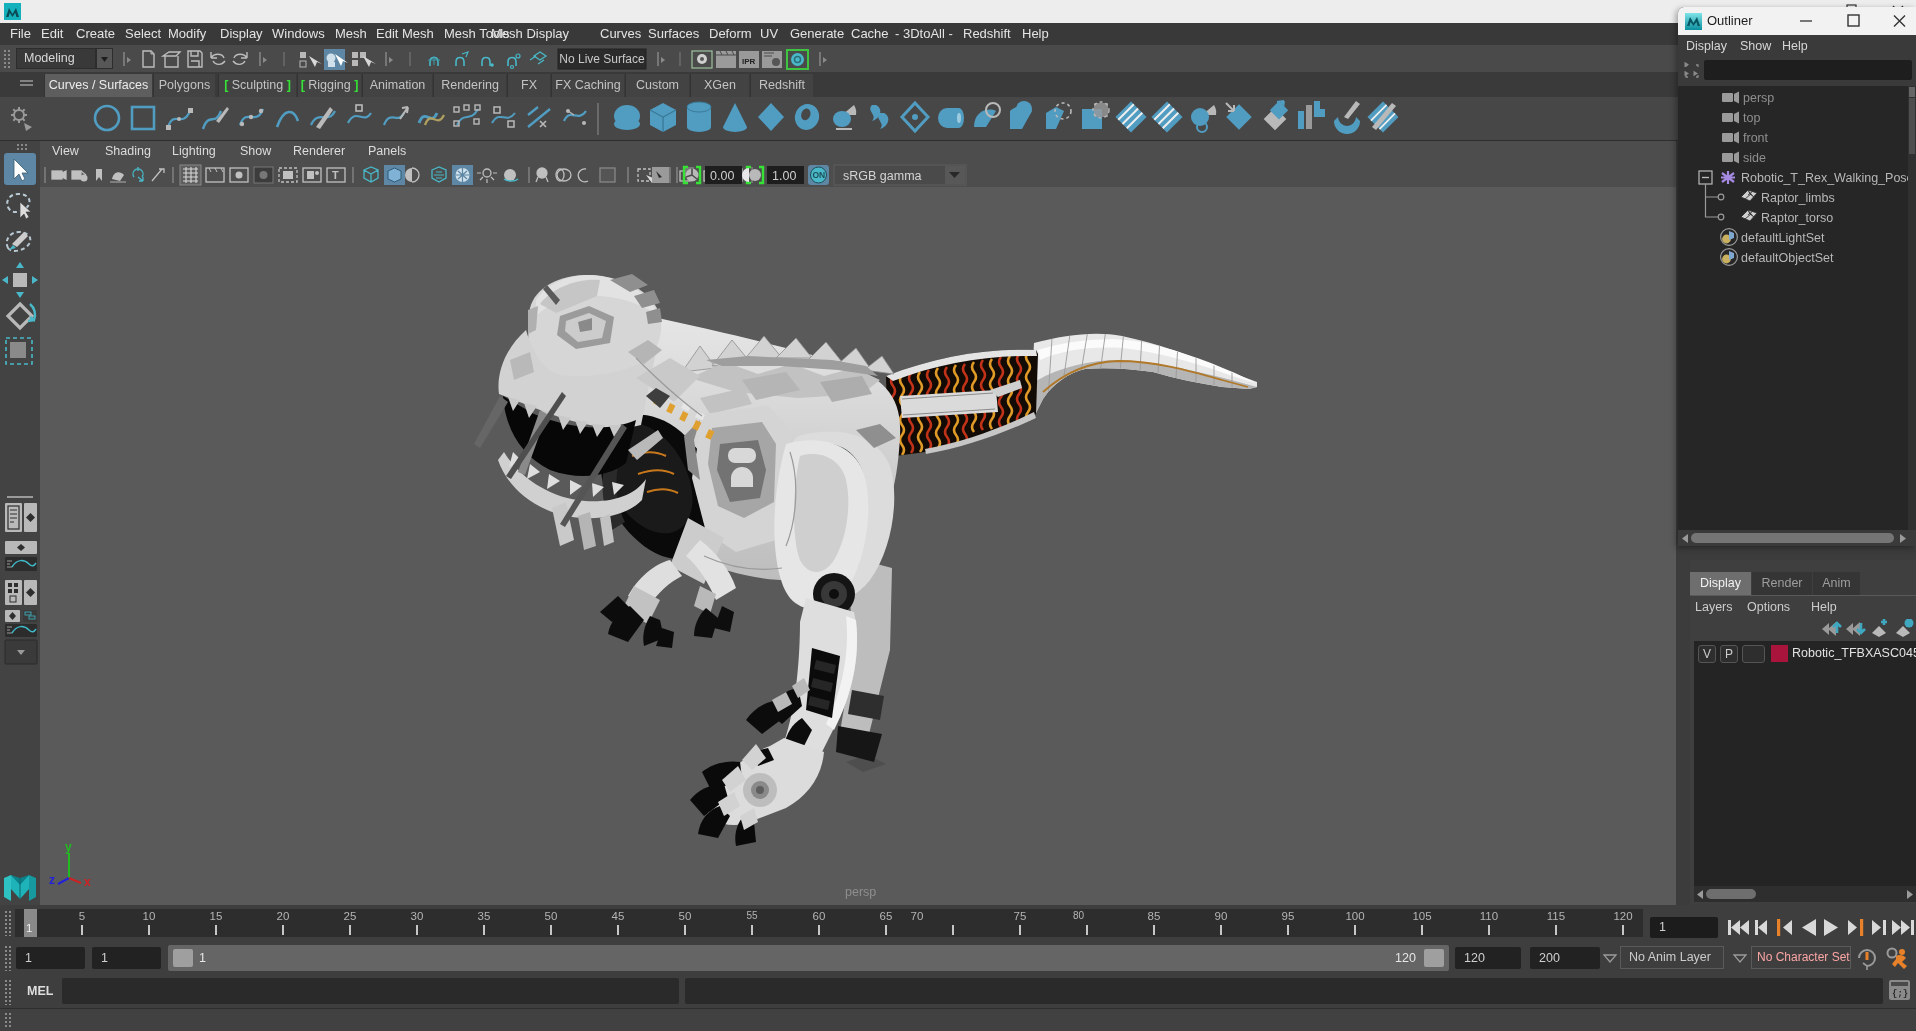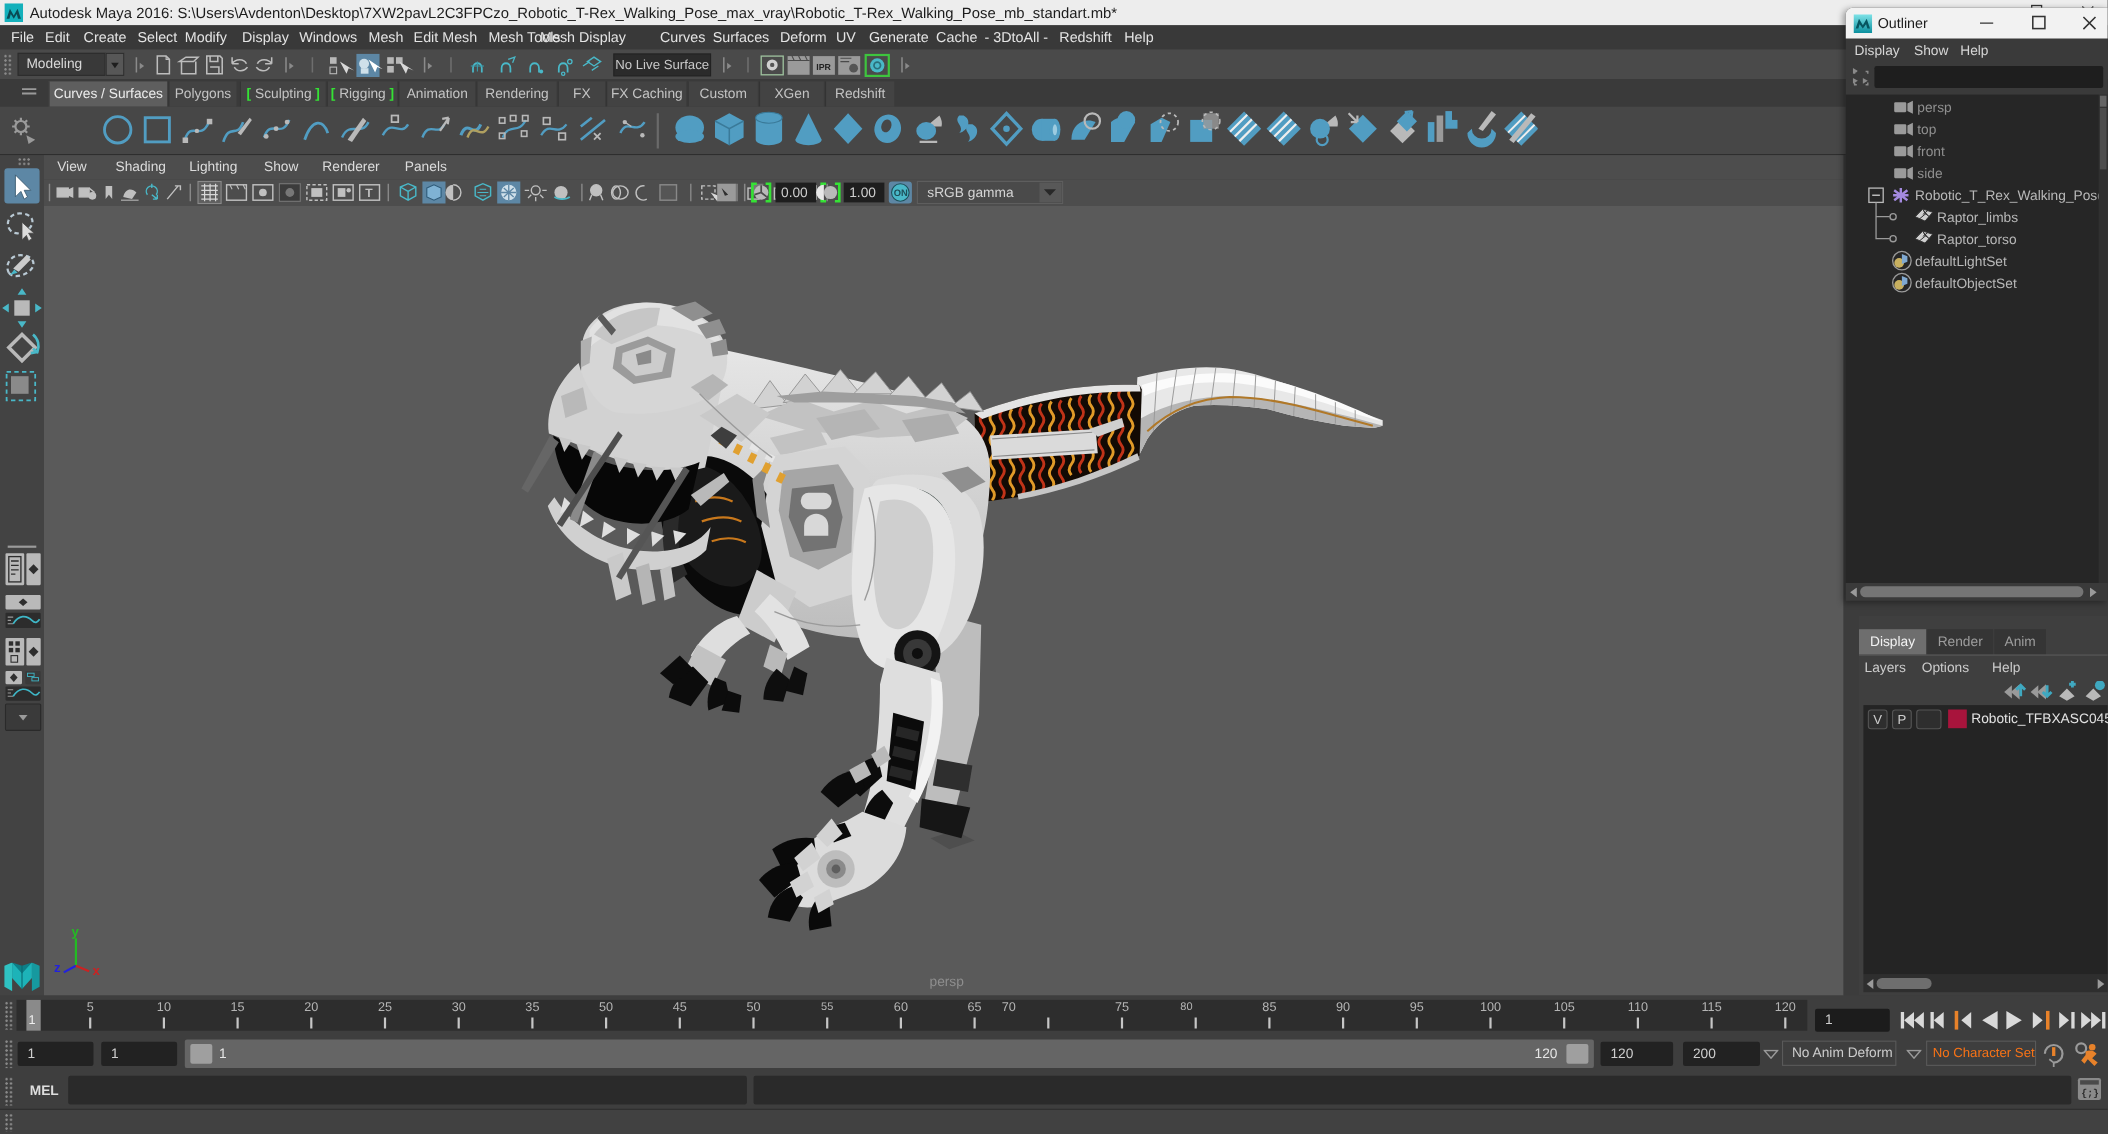--- a/index.html
+++ b/index.html
@@ -54,21 +54,20 @@
 .dots { position:absolute; width:8px; background-image:radial-gradient(circle, #8a8a8a 1px, transparent 1.2px); background-size:4px 4px; }
 </style>
 </head>
 <body>
 <div id="root">
   <div class="abs" id="titlebar">
     <svg class="abs" style="left:4px;top:3px" width="17" height="17" viewBox="0 0 17 17">
         <rect width="17" height="17" fill="#14b0bb"></rect>
         <path d="M2 14 L5 5 L8.5 11 L12 5 L15 14 L12.4 14 L11.2 9.8 L8.5 14 L5.8 9.8 L4.6 14 Z" fill="#0a4a54"></path>
       </svg>
-    <span class="abs" id="titletext">Autodesk Maya 2016: S:\Users\Avdenton\Desktop\7XW2pavL2C3FPCzo_Robotic_T-Rex_Walking_Pose_max_vray\Robotic_T-Rex_Walking_Pose_mb_standart.mb*</span>
     <svg class="abs" style="left:1790px;top:0" width="126" height="23" viewBox="0 0 126 23">
       <line x1="6" y1="11" x2="18" y2="11" stroke="#333" stroke-width="1.2"></line>
       <rect x="57" y="5" width="9" height="9" fill="none" stroke="#333" stroke-width="1.2"></rect>
       <rect x="54" y="8" width="9" height="9" fill="none" stroke="#333" stroke-width="1.2"></rect>
       <path d="M103 6 L113 16 M113 6 L103 16" stroke="#333" stroke-width="1.3"></path>
     </svg>
   </div>
   <div class="abs" id="menubar">
     <span style="left:10px">File</span>
       <span style="left:41px">Edit</span>
@@ -944,25 +943,25 @@
       <div class="abs" style="left:5px;top:4px;width:20px;height:18px;background:#9f9f9f;border-radius:2px"></div>
       <span class="abs" style="left:31px;top:6px;color:#e6e6e6;font-size:12.5px">1</span>
       <span class="abs" style="left:1227px;top:6px;color:#e6e6e6;font-size:12.5px">120</span>
       <div class="abs" style="left:1256px;top:4px;width:20px;height:18px;background:#9f9f9f;border-radius:2px"></div>
     </div>
     <div class="field" style="left:1455px;top:7px;width:66px;height:22px;line-height:22px;padding-left:9px">120</div>
     <div class="field" style="left:1530px;top:7px;width:70px;height:22px;line-height:22px;padding-left:9px">200</div>
     <svg class="abs" style="left:1603px;top:14px" width="14" height="9">
         <path d="M1 1 L13 1 L7 8 Z" fill="none" stroke="#9a9a9a" stroke-width="1.3"></path>
       </svg>
-    <div class="abs" style="left:1620px;top:6px;width:104px;height:23px;background:#3e3e3e;border:1px solid #5a5a5a;color:#cccccc;font-size:12.5px;line-height:21px;padding-left:8px">No Anim Deform</div>
+    <div class="abs" style="left:1620px;top:6px;width:104px;height:23px;background:#3e3e3e;border:1px solid #5a5a5a;color:#cccccc;font-size:12.5px;line-height:21px;padding-left:8px">No Anim Layer</div>
     <svg class="abs" style="left:1733px;top:14px" width="14" height="9">
         <path d="M1 1 L13 1 L7 8 Z" fill="none" stroke="#9a9a9a" stroke-width="1.3"></path>
       </svg>
-    <div class="abs" style="left:1751px;top:6px;width:100px;height:23px;background:#3e3e3e;border:1px solid #5a5a5a;color:#f97316;font-size:12px;line-height:21px;padding-left:5px;white-space:nowrap;overflow:hidden">No Character Set</div>
+    <div class="abs" style="left:1751px;top:6px;width:100px;height:23px;background:#3e3e3e;border:1px solid #5a5a5a;color:#fca5a5;font-size:12px;line-height:21px;padding-left:5px;white-space:nowrap;overflow:hidden">No Character Set</div>
     <svg class="abs" style="left:1855px;top:6px" width="60" height="24" viewBox="0 0 60 24">
       <path d="M4 12 A 8 8 0 1 1 12 20" fill="none" stroke="#9a9a9a" stroke-width="2"></path>
         <path d="M12 20 L8 17 M12 20 L12 24" stroke="#9a9a9a" stroke-width="1.6"></path>
         <rect x="10.5" y="6" width="3" height="8" fill="#e8822a"></rect>
       <circle cx="37" cy="7" r="4.5" fill="none" stroke="#9a9a9a" stroke-width="2"></circle>
       <g fill="#e8822a">
           <circle cx="47" cy="6" r="3"></circle>
           <path d="M41 10 C 44 8 49 9 51 12 L47 16 L52 20 L49 23 L43 17 L40 21 L37 18 L41 13 Z"></path>
         </g>
     </svg>

